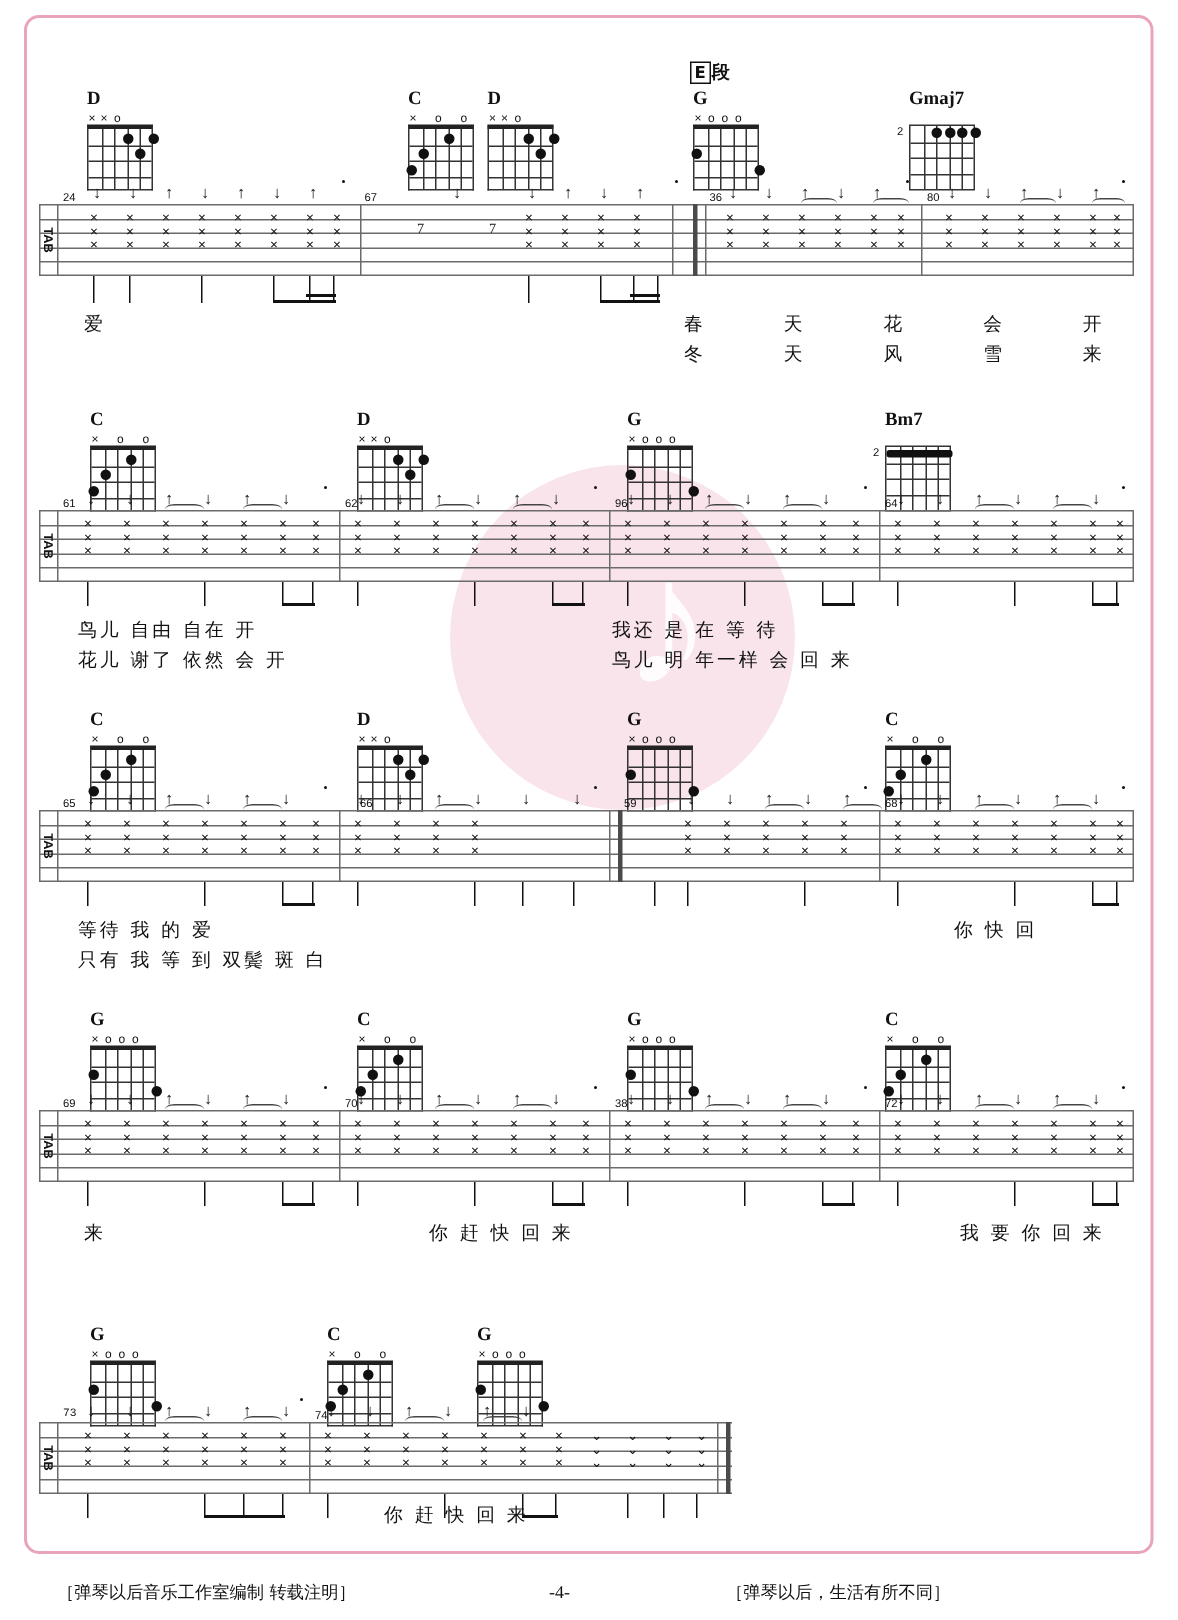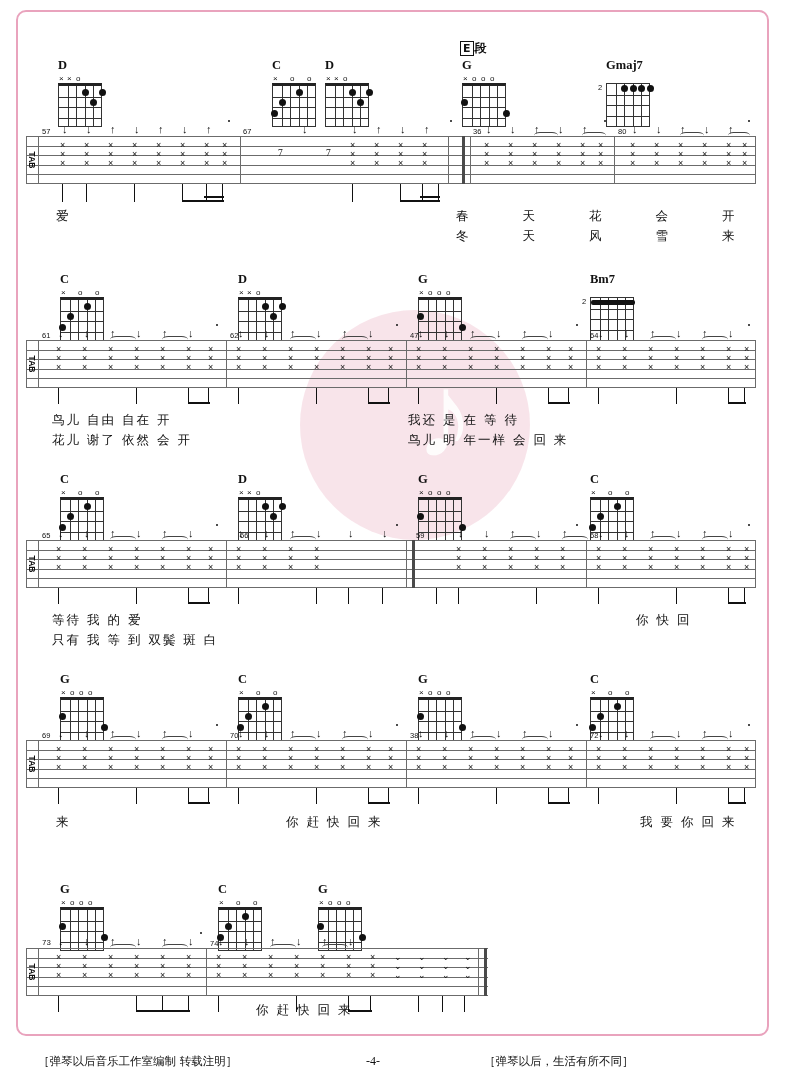--- a/index.html
+++ b/index.html
@@ -264,21 +264,21 @@
     </div>
     <div class="bl" style="left:0; height:48px;"></div>
     <div class="bl" style="left:12px; height:48px;"></div>
     <div class="bl" style="left:214px; height:48px;"></div>
     <div class="bl" style="left:422px; height:48px;"></div>
     <div class="bl thick" style="left:436px; height:48px;"></div>
     <div class="bl" style="left:444px; height:48px;"></div>
     <div class="bl" style="left:588px; height:48px;"></div>
     <div class="bl" style="left:729px; height:48px;"></div>
     <span class="tabword">TAB</span>
-    <span class="measnum" style="left:16px;">57</span>
+    <span class="measnum" style="left:16px;">24</span>
     <span class="measnum" style="left:217px;">67</span>
     <span class="measnum" style="left:447px;">36</span>
     <span class="measnum" style="left:592px;">80</span>
 
     <span class="xcol" style="left:34px; top:5px;">×<br>×<br>×</span>
     <span class="xcol" style="left:58px; top:5px;">×<br>×<br>×</span>
     <span class="xcol" style="left:82px; top:5px;">×<br>×<br>×</span>
     <span class="xcol" style="left:106px; top:5px;">×<br>×<br>×</span>
     <span class="xcol" style="left:130px; top:5px;">×<br>×<br>×</span>
     <span class="xcol" style="left:154px; top:5px;">×<br>×<br>×</span>
@@ -459,21 +459,21 @@
     </div>
     <div class="bl" style="left:0; height:48px;"></div>
     <div class="bl" style="left:12px; height:48px;"></div>
     <div class="bl" style="left:200px; height:48px;"></div>
     <div class="bl" style="left:380px; height:48px;"></div>
     <div class="bl" style="left:560px; height:48px;"></div>
     <div class="bl" style="left:729px; height:48px;"></div>
     <span class="tabword">TAB</span>
     <span class="measnum" style="left:16px;">61</span>
     <span class="measnum" style="left:204px;">62</span>
-    <span class="measnum" style="left:384px;">47</span>
+    <span class="measnum" style="left:384px;">96</span>
     <span class="measnum" style="left:564px;">64</span>
 
     <span class="xcol" style="left:30px; top:5px;">×<br>×<br>×</span>
     <span class="xcol" style="left:56px; top:5px;">×<br>×<br>×</span>
     <span class="xcol" style="left:82px; top:5px;">×<br>×<br>×</span>
     <span class="xcol" style="left:108px; top:5px;">×<br>×<br>×</span>
     <span class="xcol" style="left:134px; top:5px;">×<br>×<br>×</span>
     <span class="xcol" style="left:160px; top:5px;">×<br>×<br>×</span>
     <span class="xcol" style="left:182px; top:5px;">×<br>×<br>×</span>
     <span class="xcol" style="left:210px; top:5px;">×<br>×<br>×</span>

